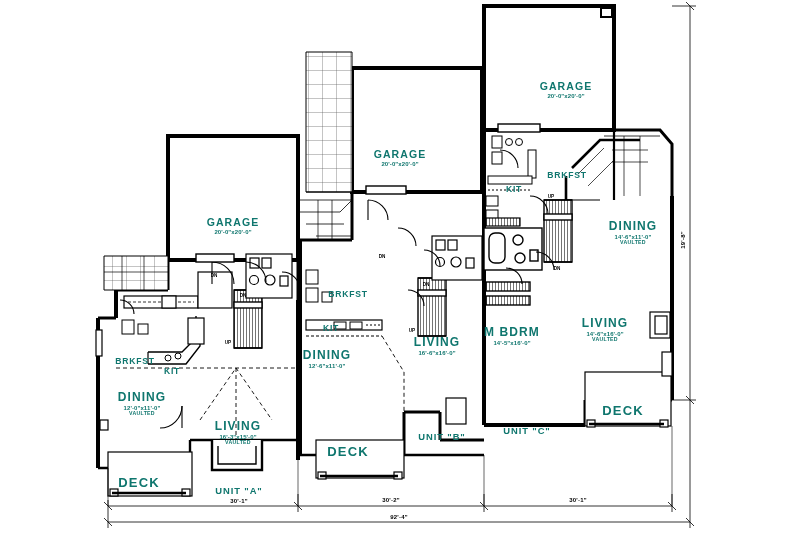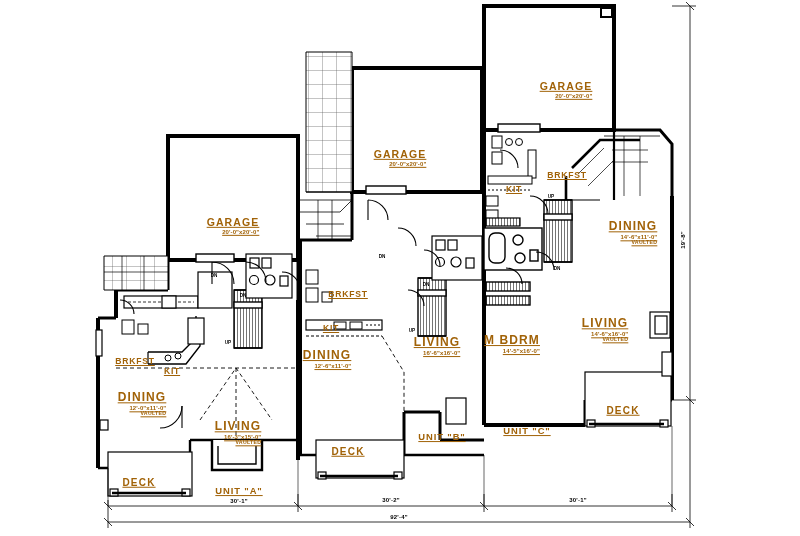--- a/index.html
+++ b/index.html
@@ -2,30 +2,30 @@
 <html><head>
 <meta charset="utf-8">
 <title>Floor Plan</title>
 <style>
   html,body{margin:0;padding:0;background:#ffffff;}
   body{font-family:"Liberation Sans",sans-serif;}
   #plan-root{position:relative;width:800px;height:536px;background:#ffffff;overflow:hidden;}
   #plan-svg{position:absolute;left:0;top:0;width:800px;height:536px;}
 
   
-  .lbl{position:absolute;text-align:right;color:#a16207;white-space:nowrap;
+  .lbl{position:absolute;text-align:center;color:#0f766e;white-space:nowrap;
        font-family:"Liberation Sans",sans-serif;line-height:1.05;
-       transform:translate(-50%,-50%);letter-spacing:.4px;text-decoration:underline;}
+       transform:translate(-50%,-50%);letter-spacing:.4px;}
   .lbl .nm{display:block;font-size:10.5px;font-weight:700;letter-spacing:1.1px;}
   .lbl .dim{display:block;font-size:6px;font-weight:700;letter-spacing:.1px;margin-top:1px;}
   .lbl .vlt{display:block;font-size:5.2px;font-weight:700;letter-spacing:.3px;}
   .lbl.room .nm{font-size:12px;}
   .lbl.small .nm{font-size:8.6px;letter-spacing:.8px;margin-top:47px;}
   .lbl.unit .nm{font-size:9.4px;letter-spacing:.9px;}
-  .lbl.deck .nm{font-size:10px;letter-spacing:1.2px;}
+  .lbl.deck .nm{font-size:13px;letter-spacing:1.2px;}
   .dimtxt{position:absolute;font-size:6px;font-weight:700;color:#000;
           transform:translate(-50%,-50%);white-space:nowrap;letter-spacing:.2px;
           font-family:"Liberation Sans",sans-serif;}
   .dimtxt.vert{transform:translate(-50%,-50%) rotate(-90deg);}
   .mark{position:absolute;font-size:4.6px;font-weight:700;color:#000;
         transform:translate(-50%,-50%);white-space:nowrap;
         font-family:"Liberation Sans",sans-serif;}
 </style>
 </head>
 <body>
@@ -380,21 +380,21 @@
   <div class="lbl room" style="left:633px;top:233px;">
     <span class="nm">DINING</span>
     <span class="dim">14'-6"x11'-0"</span>
     <span class="vlt">VAULTED</span>
   </div>
   <div class="lbl room" style="left:605px;top:330px;">
     <span class="nm">LIVING</span>
     <span class="dim">14'-6"x16'-0"</span>
     <span class="vlt">VAULTED</span>
   </div>
-  <div class="lbl room" style="left:512px;top:344px;">
+  <div class="lbl room" style="left:512px;top:336px;">
     <span class="nm">M BDRM</span>
     <span class="dim">14'-5"x16'-0"</span>
   </div>
   <div class="lbl deck" style="left:623px;top:411px;">
     <span class="nm">DECK</span>
   </div>
   <div class="lbl unit" style="left:527px;top:431px;">
     <span class="nm">UNIT "C"</span>
   </div>
 

